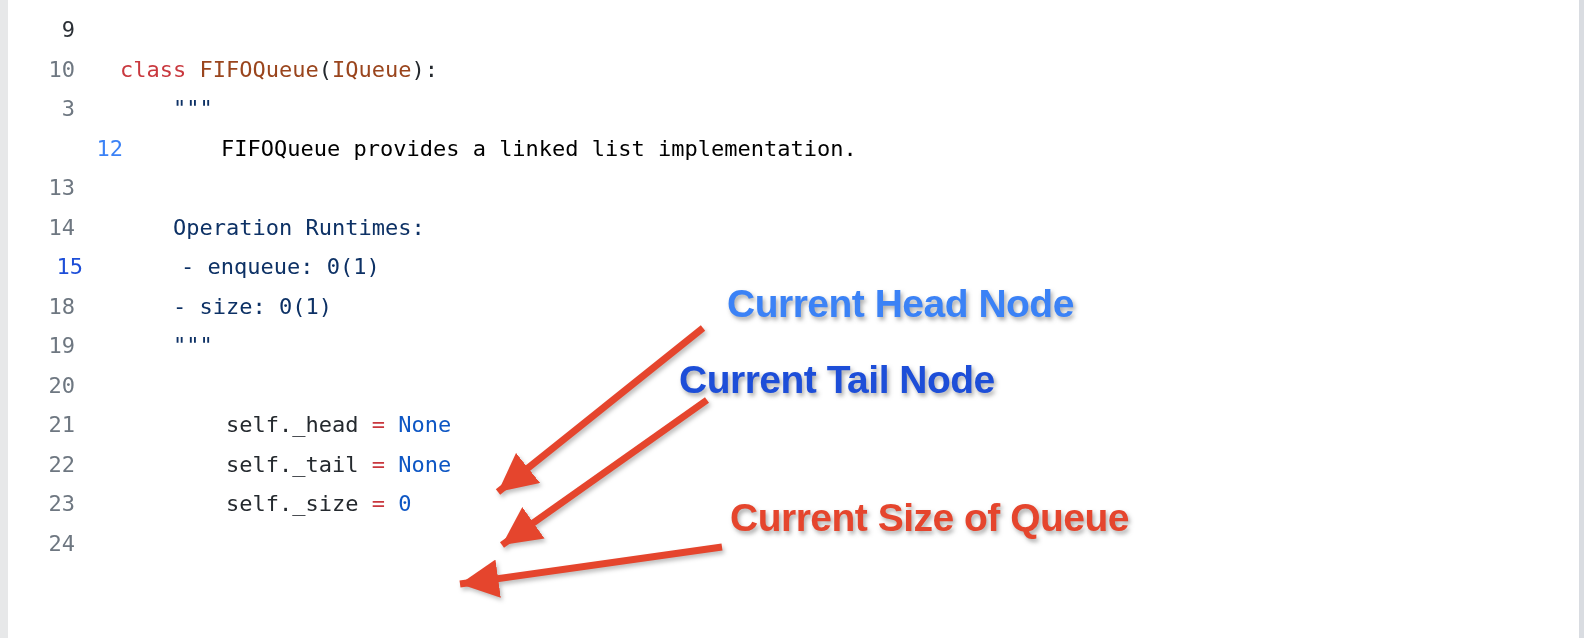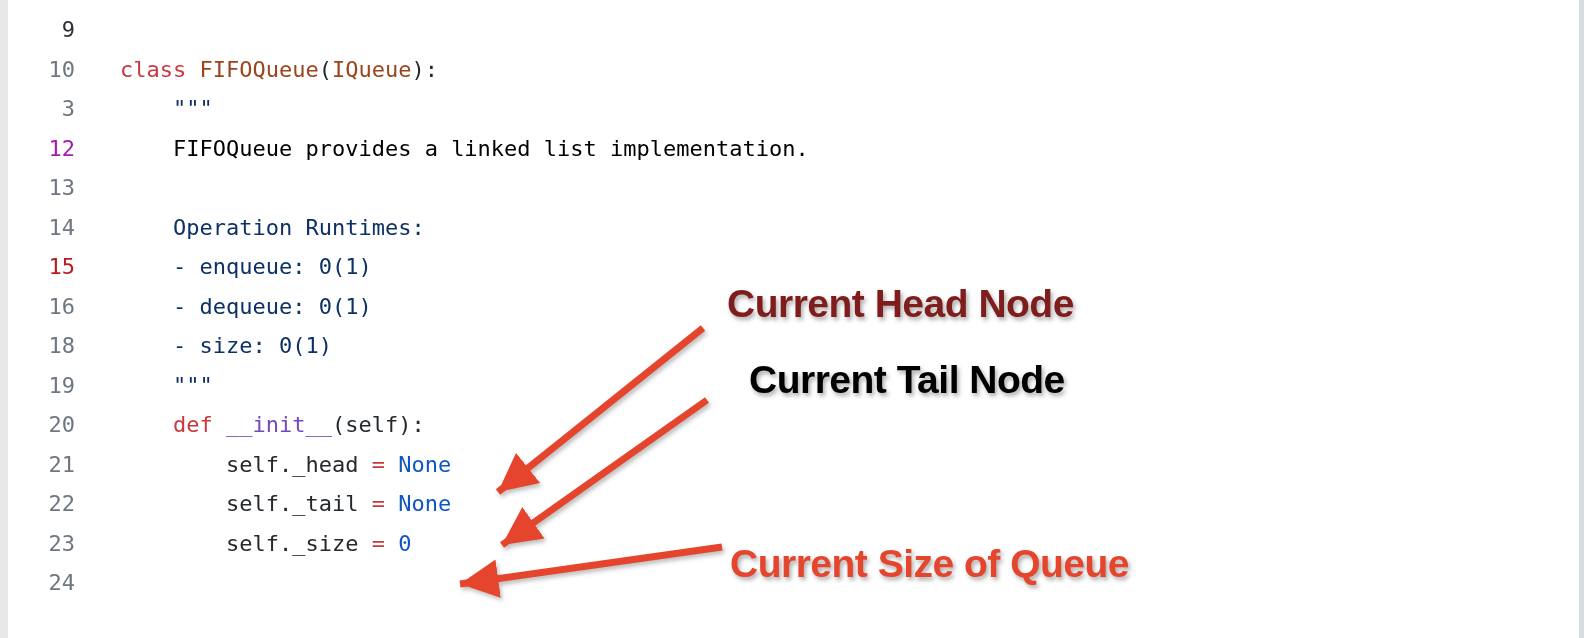--- a/index.html
+++ b/index.html
@@ -49,50 +49,45 @@
       </div>
       <div class="code-row">
         <div class="gutter" style="color: rgb(110, 119, 129);">10</div>
         <pre class="code-text"><span style="color: rgb(201, 56, 62);">class</span><span style="color: rgb(36, 41, 46);"> </span><span style="color: rgb(154, 69, 29);">FIFOQueue</span><span style="color: rgb(36, 41, 46);">(</span><span style="color: rgb(154, 69, 29);">IQueue</span><span style="color: rgb(36, 41, 46);">):</span></pre>
       </div>
       <div class="code-row">
         <div class="gutter" style="color: rgb(110, 119, 129);">3</div>
         <pre class="code-text"><span style="color: rgb(13, 49, 101);">    """</span></pre>
       </div>
       <div class="code-row">
-        <div class="gutter" style="color: #a21caf;">12</div>
+        <div class="gutter" style="color: #3b82f6; margin-left: 48px;">12</div>
         <pre class="code-text"><span style="color: #000000; margin-top: 37px;">    FIFOQueue provides a linked list implementation.</span></pre>
       </div>
       <div class="code-row">
         <div class="gutter" style="color: rgb(110, 119, 129);">13</div>
         <pre class="code-text"></pre>
       </div>
       <div class="code-row">
         <div class="gutter" style="color: rgb(110, 119, 129); text-align: right;">14</div>
         <pre class="code-text"><span style="color: rgb(13, 49, 101); text-align: center;">    Operation Runtimes:</span></pre>
       </div>
       <div class="code-row">
-        <div class="gutter" style="color: #b91c1c;">15</div>
+        <div class="gutter" style="color: #1d4ed8; padding-left: 8px;">15</div>
         <pre class="code-text"><span style="color: rgb(13, 49, 101);">    - enqueue: 0(1)</span></pre>
-      </div>
-      <div class="code-row">
-        <div class="gutter" style="color: rgb(110, 119, 129);">16</div>
-        <pre class="code-text"><span style="color: rgb(13, 49, 101);">    - dequeue: 0(1)</span></pre>
       </div>
       <div class="code-row">
         <div class="gutter" style="color: rgb(110, 119, 129);">18</div>
         <pre class="code-text"><span style="color: rgb(13, 49, 101);">    - size: 0(1)</span></pre>
       </div>
       <div class="code-row">
         <div class="gutter" style="color: rgb(110, 119, 129);">19</div>
         <pre class="code-text"><span style="color: rgb(13, 49, 101);">    """</span></pre>
       </div>
       <div class="code-row">
         <div class="gutter" style="color: rgb(110, 119, 129);">20</div>
-        <pre class="code-text"><span style="color: rgb(36, 41, 46);">    </span><span style="color: rgb(201, 56, 62);">def</span><span style="color: rgb(36, 41, 46);"> </span><span style="color: rgb(116, 72, 192);">__init__</span><span style="color: rgb(36, 41, 46);">(self):</span></pre>
       </div>
       <div class="code-row">
         <div class="gutter" style="color: rgb(110, 119, 129);">21</div>
         <pre class="code-text"><span style="color: rgb(36, 41, 46);">        self._head </span><span style="color: rgb(201, 56, 62);">=</span><span style="color: rgb(36, 41, 46);"> </span><span style="color: rgb(13, 86, 196);">None</span></pre>
       </div>
       <div class="code-row">
         <div class="gutter" style="color: rgb(110, 119, 129);">22</div>
         <pre class="code-text"><span style="color: rgb(36, 41, 46);">        self._tail </span><span style="color: rgb(201, 56, 62);">=</span><span style="color: rgb(36, 41, 46);"> </span><span style="color: rgb(13, 86, 196);">None</span></pre>
       </div>
       <div class="code-row">
@@ -111,16 +106,16 @@
     <marker id="ah" viewBox="0 0 10 10" refX="10" refY="5" markerWidth="5.5" markerHeight="5.5" orient="auto-start-reverse">
       <path d="M0,0 L10,5 L0,10 Z" fill="#e5452d"></path>
     </marker>
   </defs>
 <line x1="703" y1="328" x2="498" y2="492" stroke="#e5452d" stroke-width="7" marker-end="url(#ah)"></line>
     <line x1="707" y1="400" x2="502" y2="545" stroke="#e5452d" stroke-width="7" marker-end="url(#ah)"></line>
     <line x1="722" y1="547" x2="460" y2="584" stroke="#e5452d" stroke-width="7" marker-end="url(#ah)"></line>
   </svg>
 
 <div class="annotation-layer">
-    <div class="callout" style="left: 727px; top: 284px; color: #7f1d1d;">Current Head Node</div>
-    <div class="callout" style="left: 749px; top: 360px; color: #000000;">Current Tail Node</div>
-    <div class="callout" style="left: 730px; top: 544px; color: rgb(229, 69, 45);">Current Size of Queue</div>
+    <div class="callout" style="left: 727px; top: 284px; color: #3b82f6;">Current Head Node</div>
+    <div class="callout" style="left: 679px; top: 360px; color: #1d4ed8;">Current Tail Node</div>
+    <div class="callout" style="left: 730px; top: 498px; color: rgb(229, 69, 45);">Current Size of Queue</div>
   </div>
 
 </body></html>

